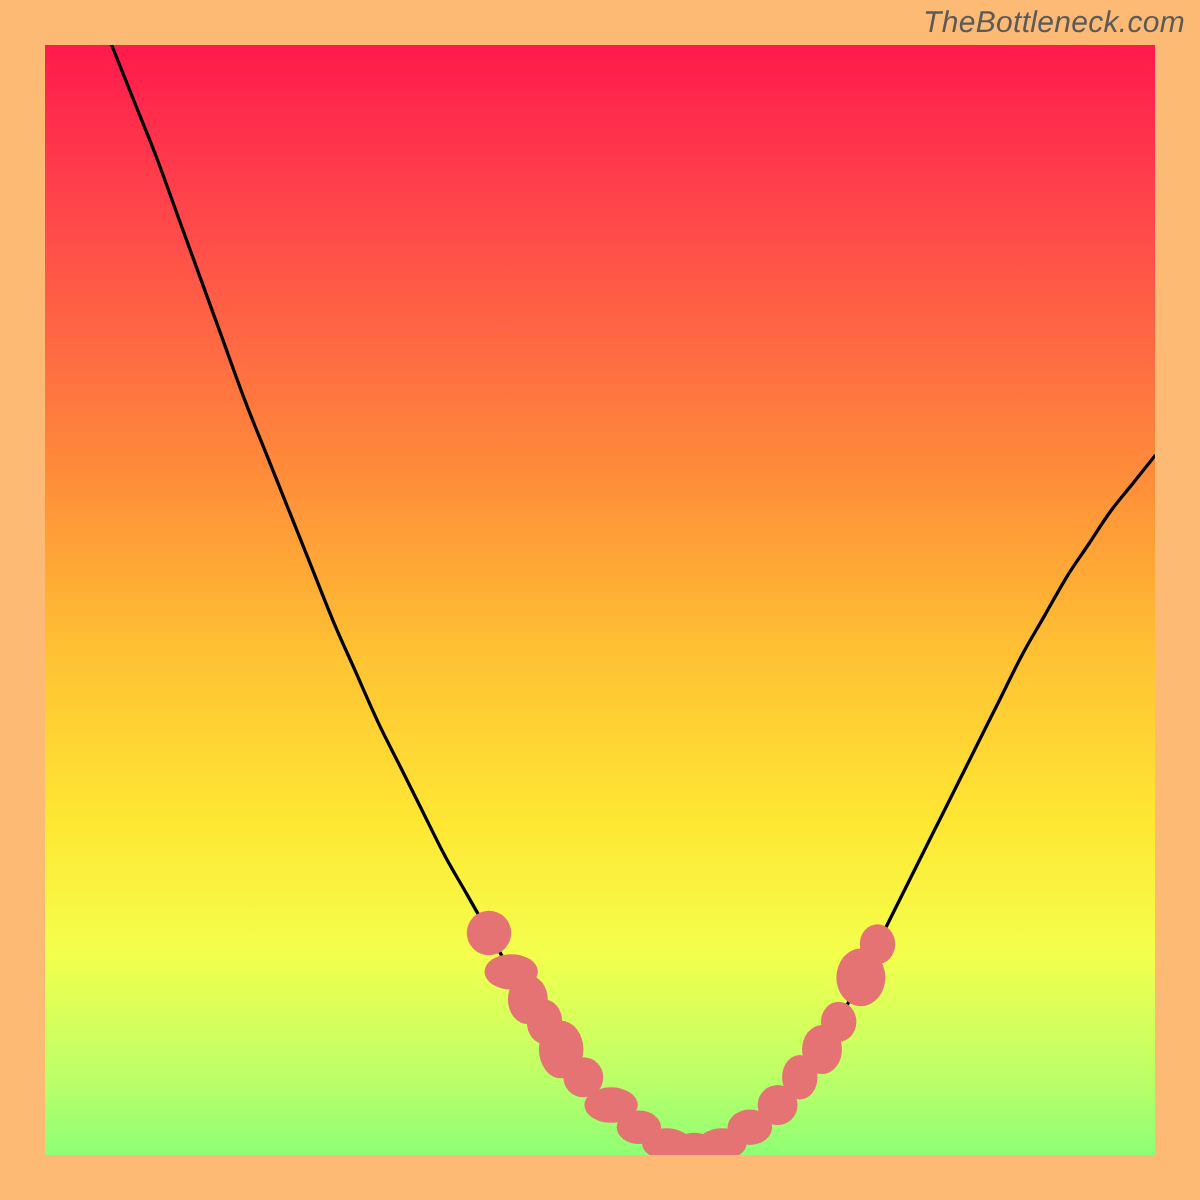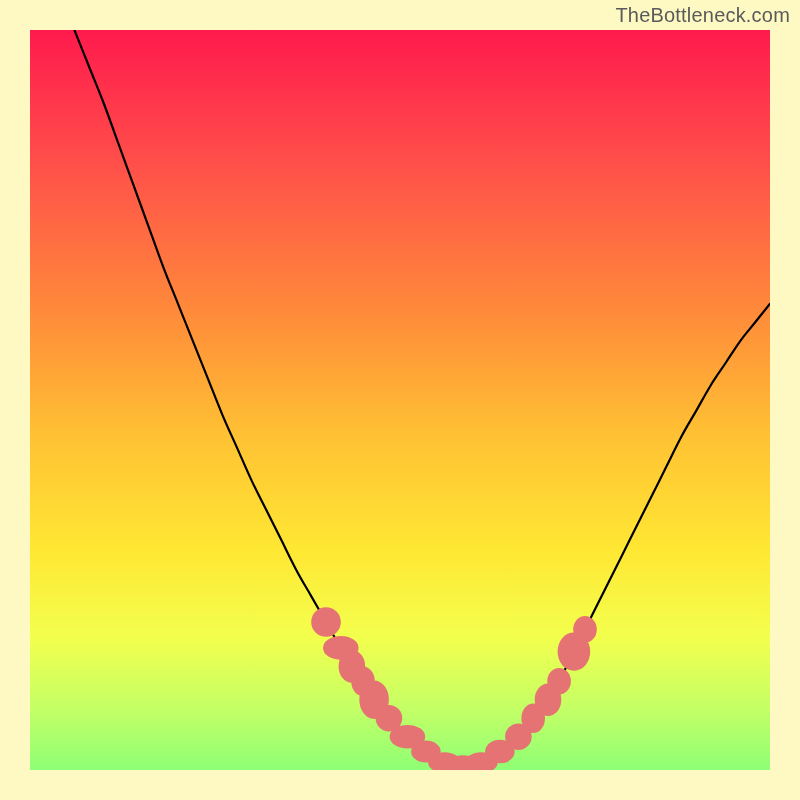--- a/index.html
+++ b/index.html
@@ -8,21 +8,22 @@
     width: 800px;
     height: 800px;
     overflow: hidden;
     background: #000;
     font-family: Arial, Helvetica, sans-serif;
   }
   .frame {
     position: relative;
     width: 800px;
     height: 800px;
-    background: #fef9c3;
+    background: #fdba74;
+    font-style: italic;
   }
   .plot-area {
     position: absolute;
     left: 30px;
     top: 30px;
     width: 740px;
     height: 740px;
     
     background: linear-gradient(
       to bottom,

